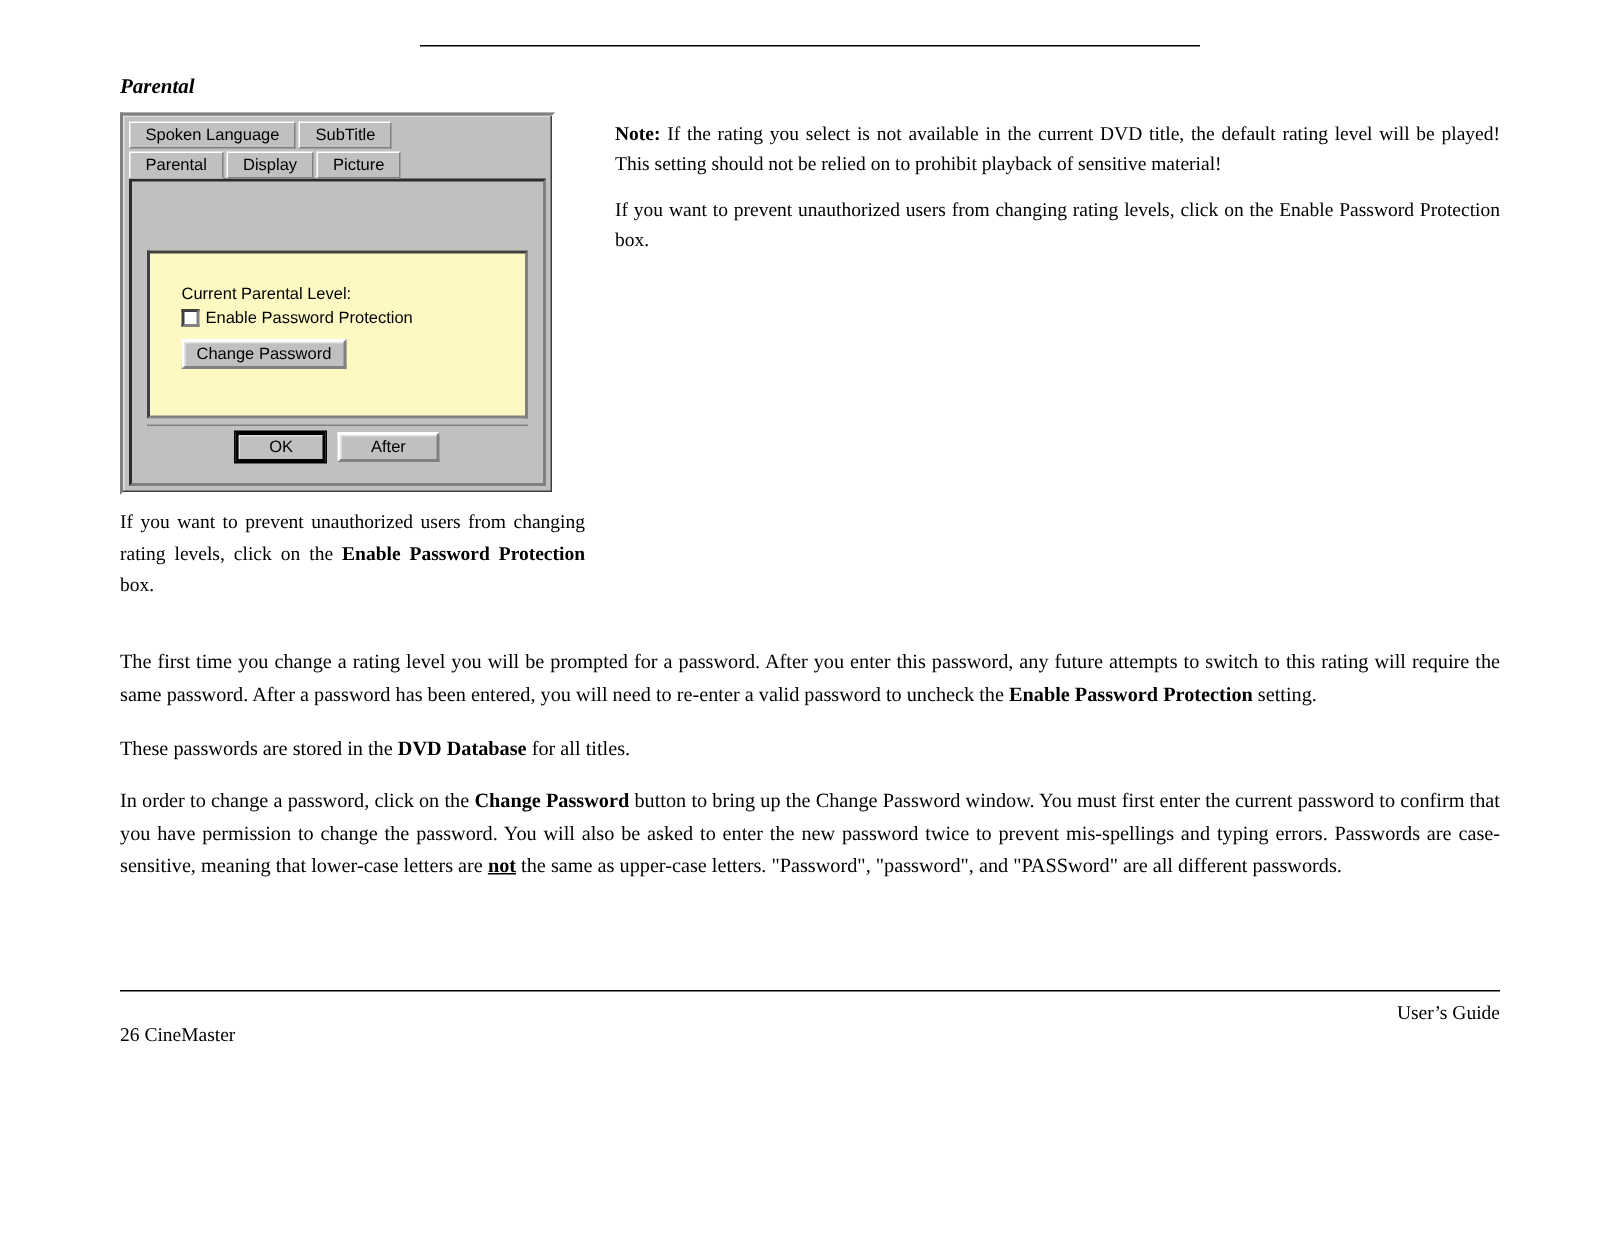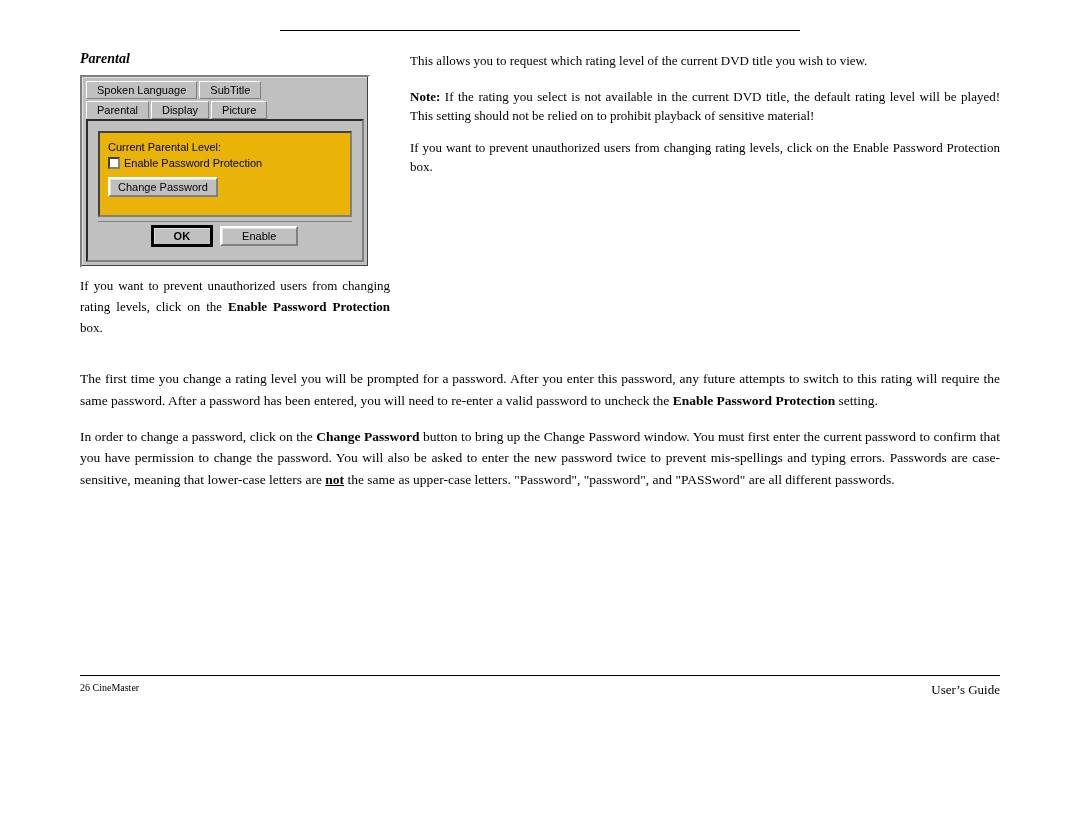--- a/index.html
+++ b/index.html
@@ -120,25 +120,26 @@
     }
 
     .dialog-body {
       background: #c0c0c0;
       border: 2px inset #808080;
       margin: 0 4px 4px 4px;
       padding: 10px;
     }
 
     .parental-inner {
-      background: #eab308;
+      background: #fef9c3;
       border: 2px solid #808080;
       border-top-color: #404040;
       border-left-color: #404040;
-      padding: 8px;
+      padding: 21px;
+      margin-top: 36px;
     }
 
     .current-level-label {
       font-size: 11px;
       margin-bottom: 4px;
     }
 
     .level-row {
       display: flex;
       align-items: center;
@@ -238,32 +239,31 @@
       font-size: 11px;
       font-family: Arial, sans-serif;
       cursor: pointer;
       min-width: 50px;
       text-align: center;
     }
 
     .footer-btn.ok-btn {
       border: 2px solid #000000;
       outline: 1px solid #000000;
-      font-weight: bold;
     }
 
     
     .right-col {
       flex: 1;
       font-size: 13px;
       line-height: 1.5;
     }
 
     .note-box {
-      margin-top: 16px;
+      margin-top: 28px;
       font-size: 13px;
       line-height: 1.5;
     }
 
     .note-box .note-label {
       font-weight: bold;
     }
 
     
     .body-text {
@@ -287,21 +287,21 @@
       bottom: 30px;
       left: 80px;
       right: 80px;
       display: flex;
       justify-content: space-between;
       font-size: 13px;
       border-top: 1px solid #000;
       padding-top: 6px;
     }
 
-    .footer-left { font-size: 10px; }
+    .footer-left { font-size: 13px; margin-top: 15px; }
     .footer-right { font-size: 13px; }
   </style>
 </head>
 <body>
 
 <div class="page-container">
   <hr class="top-rule">
 
   <div class="content-area">
 
@@ -330,47 +330,49 @@
             <div class="checkbox-row">
               <div class="checkbox-box"></div>
               <span>Enable Password Protection</span>
             </div>
 
             <div class="change-pwd-btn">Change Password</div>
           </div>
 
           <div class="dialog-footer">
             <div class="footer-btn ok-btn">OK</div>
-            <div class="footer-btn">Enable</div>
+            <div class="footer-btn">After</div>
           </div>
         </div>
       </div>
 
       <p class="body-text" style="margin-top:8px; font-size:13px;">
         <span>If you want to prevent unauthorized users from changing rating levels, click on the </span><span class="bold">Enable Password Protection</span><span> box.</span>
       </p>
     </div>
 
     <div class="right-col">
-      <p style="text-align:justify; font-size:13px; line-height:1.5;">This allows you to request which rating level of the current DVD title you wish to view.</p>
       <div class="note-box">
         <p style="font-size:13px; line-height:1.5; text-align:justify;">
           <span class="note-label">Note:</span><span> If the rating you select is not available in the current DVD title, the default rating level will be played!   This setting should not be relied on to prohibit playback of sensitive material!</span>
         </p>
         <p style="font-size:13px; line-height:1.5; text-align:justify; margin-top:12px;">
           <span>If you want to prevent unauthorized users from changing rating levels, click on the </span><span class="bold">Enable Password Protection</span><span> box.</span>
         </p>
       </div>
     </div>
   </div>
 
   <p class="body-text">
     <span>The first time you change a rating level you will be prompted for a password.  After you enter this password, any future attempts to switch to this rating will require the same password.  After a password has been entered, you will need to re-enter a valid password to uncheck the </span><span class="bold">Enable Password Protection</span><span> setting.</span>
   </p>
 
+  <p class="body-text">
+    <span>These passwords are stored in the </span><span class="bold">DVD Database</span><span> for all titles.</span>
+  </p>
 
   <p class="body-text">
     <span>In order to change a password, click on the </span><span class="bold">Change Password</span><span> button to bring up the Change Password window.  You must first enter the current password to confirm that you have permission to change the password.  You will also be asked to enter the new password twice to prevent mis-spellings and typing errors.  Passwords are case-sensitive, meaning that lower-case letters are </span><span class="bold underline">not</span><span> the same as upper-case letters. "Password", "password", and "PASSword" are all different passwords.</span>
   </p>
 
   <div class="page-footer">
     <span class="footer-left">26   CineMaster</span>
     <span class="footer-right">User’s Guide</span>
   </div>
 </div>

